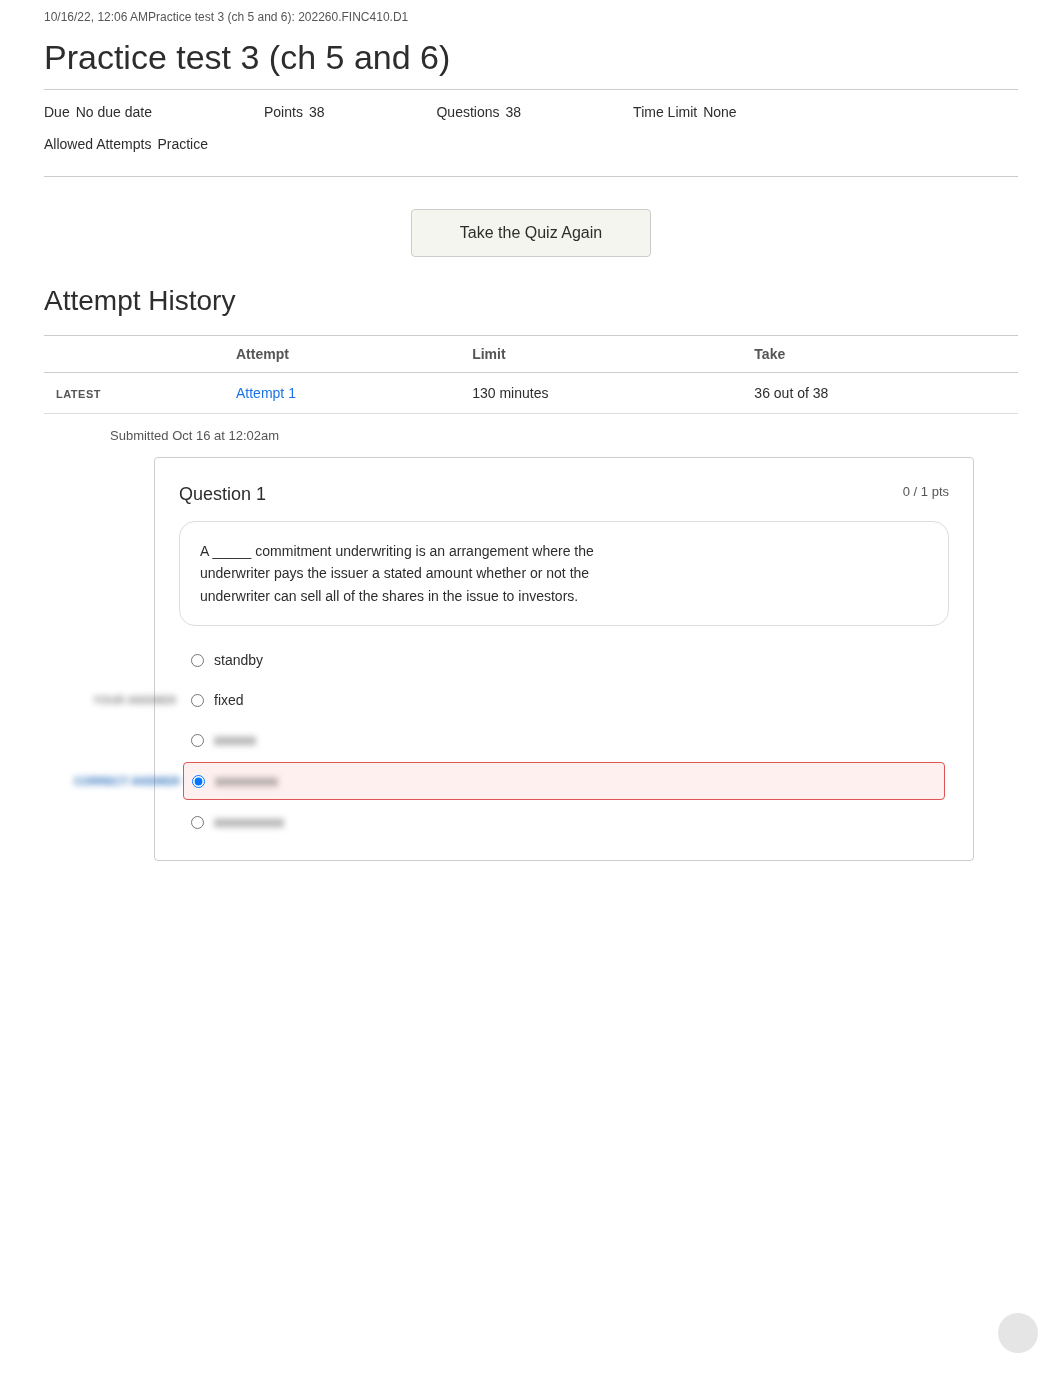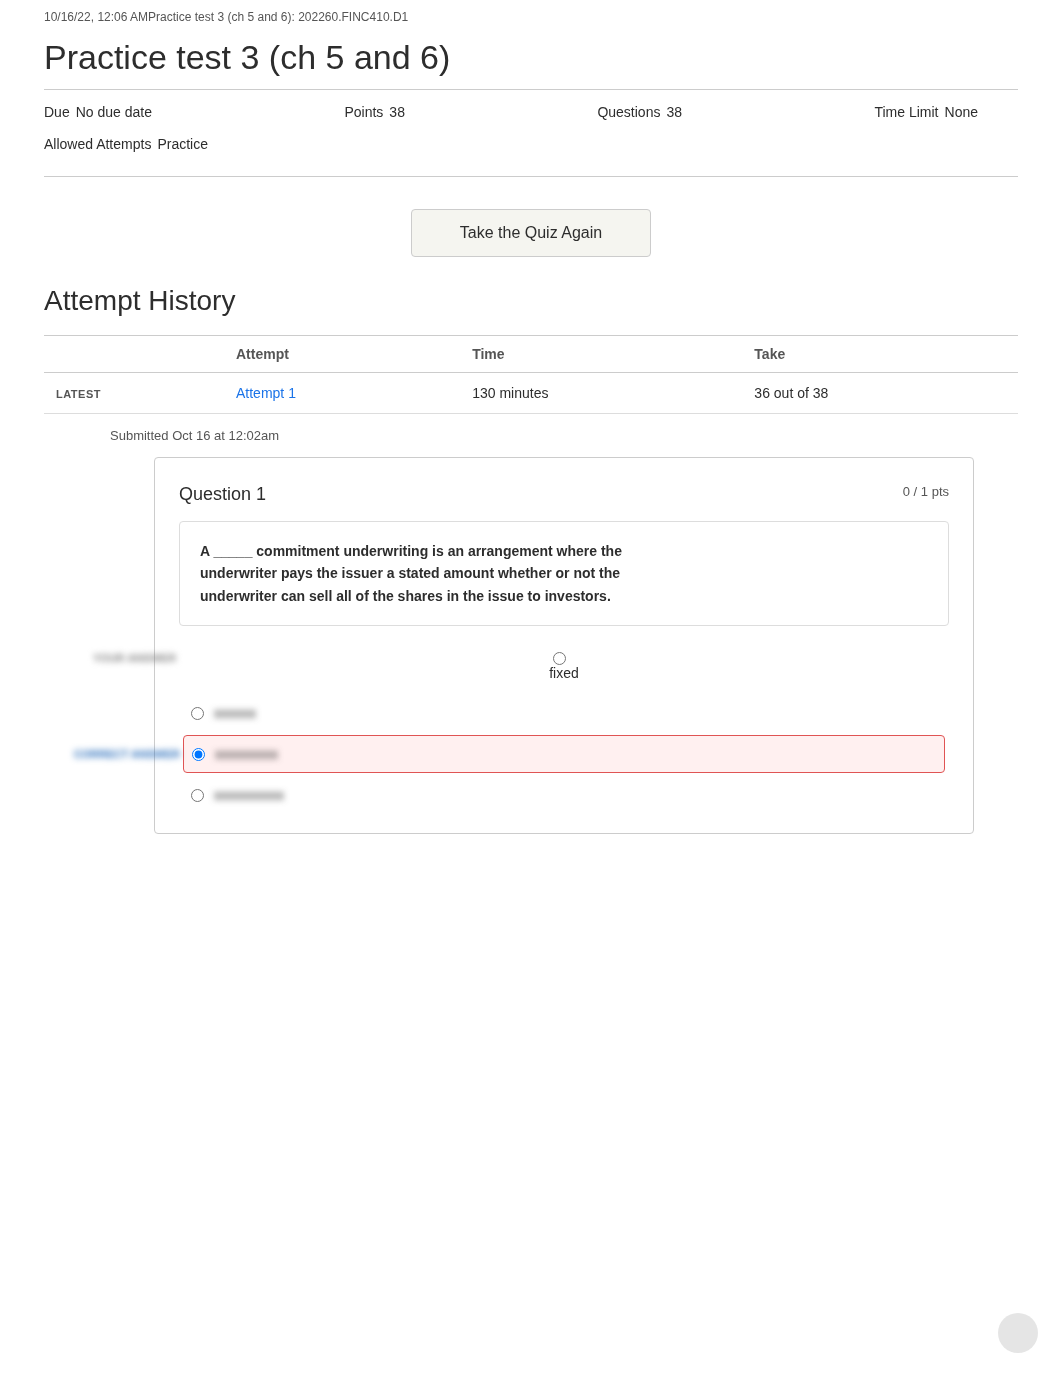--- a/index.html
+++ b/index.html
@@ -37,22 +37,21 @@
       border: none;
       border-top: 1px solid #ccc;
       margin: 0;
     }
 
     .meta-row {
       display: flex;
       align-items: flex-start;
       flex-wrap: wrap;
       padding: 14px 0 8px 0;
-      gap: 0;
-      justify-content: space-between;
+      gap: 12px;
     }
 
     .meta-item {
       display: flex;
       align-items: baseline;
       margin-right: 40px;
       margin-bottom: 8px;
     }
 
     .meta-label {
@@ -165,25 +164,24 @@
       font-weight: 400;
     }
 
     .question-points {
       font-size: 13px;
       color: #555;
     }
 
     .question-body {
       border: 1px solid #ddd;
-      border-radius: 4px;
+      border-radius: 16px;
       padding: 18px 20px;
       margin-bottom: 16px;
       background: #fff;
-      font-weight: bold;
     }
 
     .question-text {
       font-size: 14px;
       line-height: 1.6;
       color: #2d2d2d;
     }
 
     .answer-options {
       padding: 0 4px;
@@ -283,21 +281,21 @@
     <button class="take-quiz-btn">Take the Quiz Again</button>
   </div>
 
   <h2 class="section-title">Attempt History</h2>
 
   <table class="attempt-table">
     <thead>
       <tr>
         <th style="width: 180px;"></th>
         <th>Attempt</th>
-        <th>Time</th>
+        <th>Limit</th>
         <th>Take</th>
       </tr>
     </thead>
     <tbody>
       <tr class="table-row">
         <td>
           <span class="latest-badge">LATEST</span>
         </td>
         <td>
           <a class="attempt-link" href="#">Attempt 1</a>
@@ -332,22 +330,26 @@
       <div class="question-body">
         <p class="question-text">
           A _____ commitment underwriting is an arrangement where the<br>
           underwriter pays the issuer a stated amount whether or not the<br>
           underwriter can sell all of the shares in the issue to investors.
         </p>
       </div>
 
       <div class="answer-options">
 
-
-        <div class="answer-option" style="position:relative;flex-direction:column;">
+        <div class="answer-option">
+          <input type="radio" name="q1" style="">
+          <span class="answer-text">standby</span>
+        </div>
+
+        <div class="answer-option" style="position:relative;">
           <span class="side-label-left">YOUR ANSWER</span>
           <input type="radio" name="q1" style="">
           <span class="answer-text">fixed</span>
         </div>
 
         <div class="answer-option">
           <input type="radio" name="q1" style="">
           <span class="answer-text blurred-option-label">xxxxxx</span>
         </div>
 

